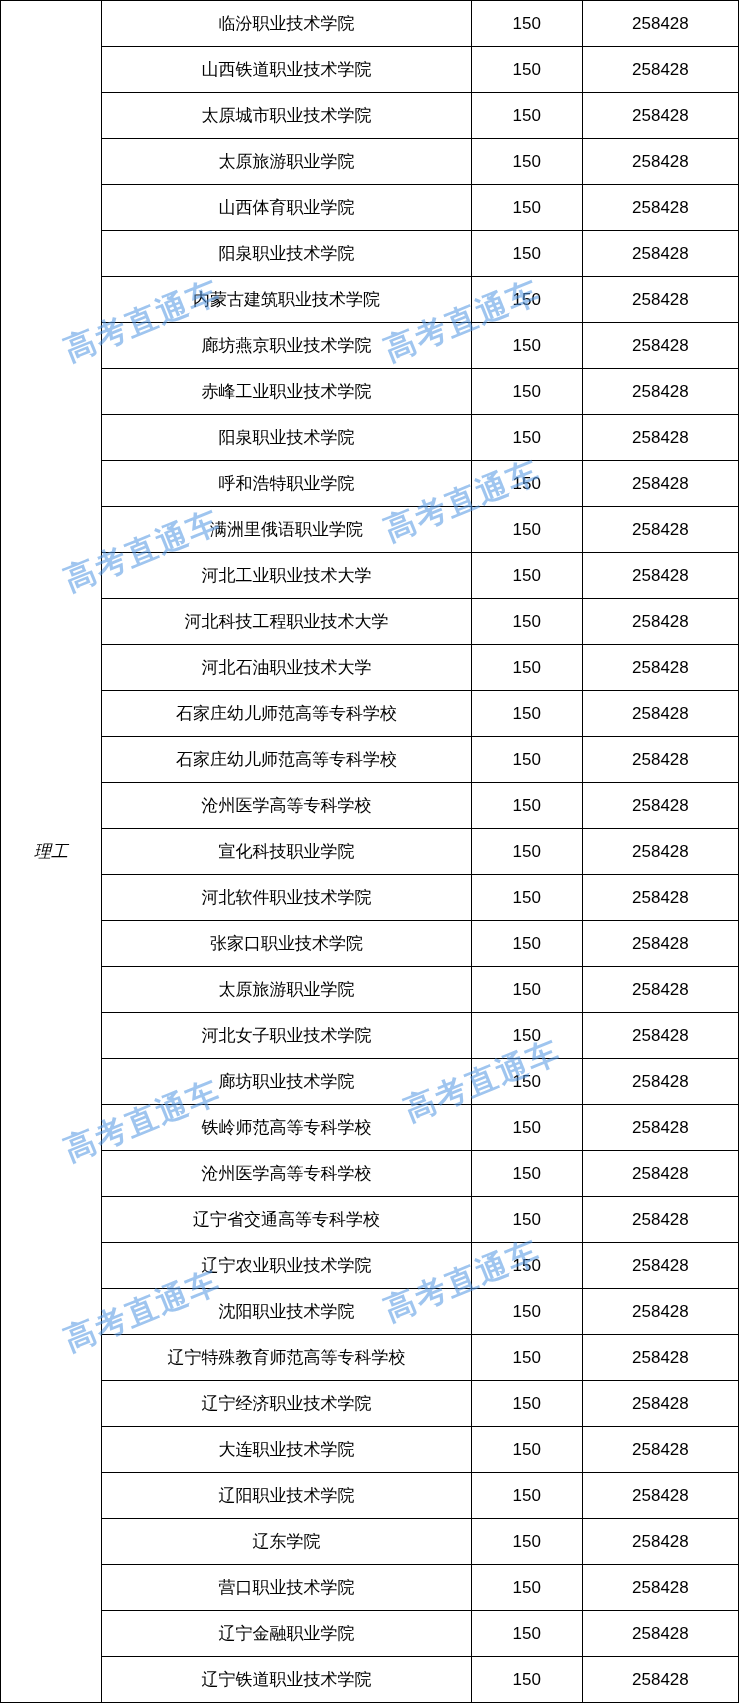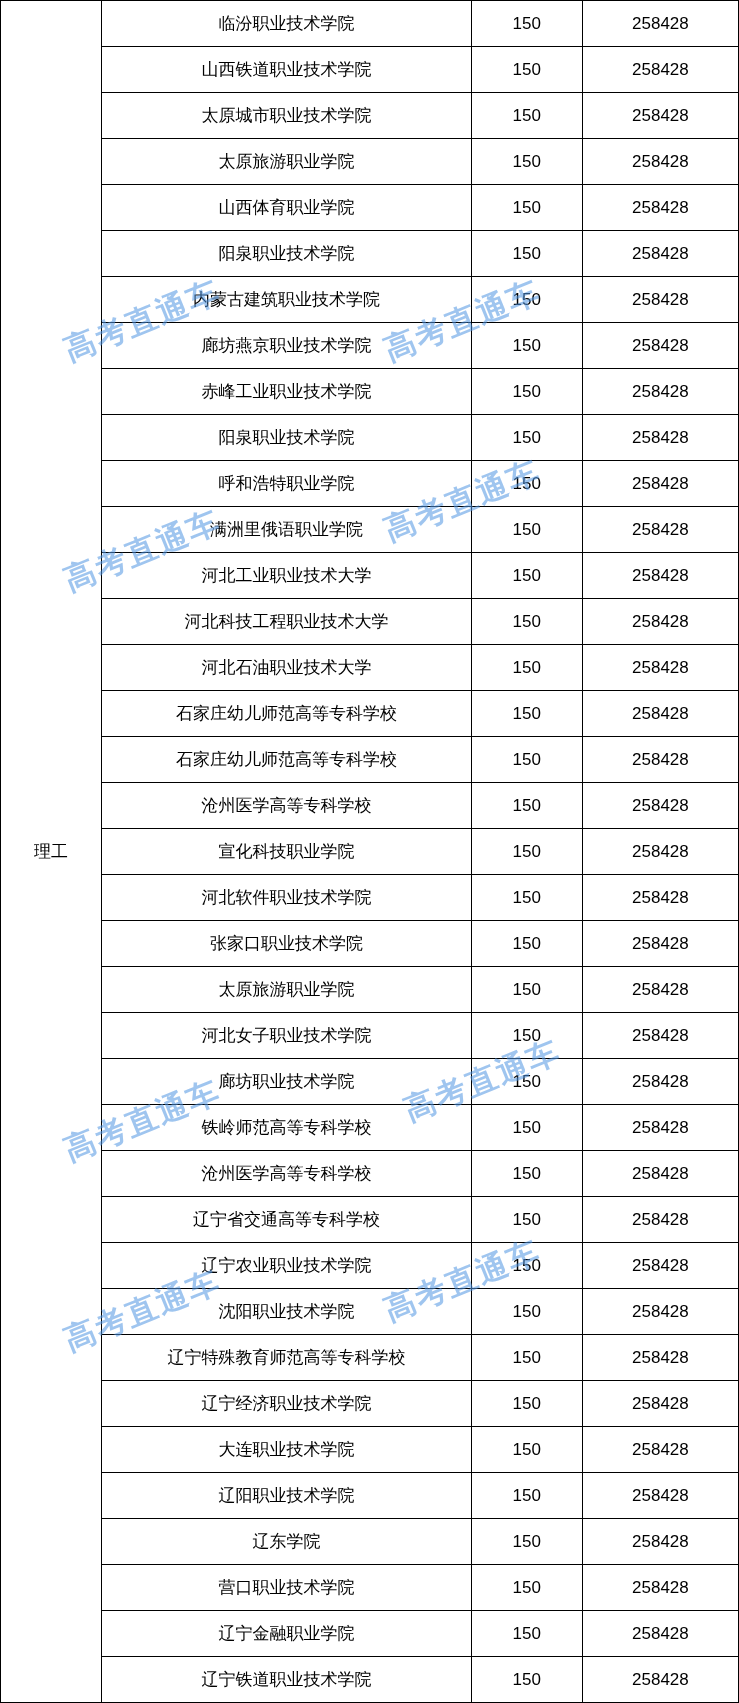--- a/index.html
+++ b/index.html
@@ -34,20 +34,21 @@
     vertical-align: middle;
     height: 45px;
     padding: 0;
     background: transparent;
     white-space: nowrap;
   }
   td.cat-cell {
     width: 100px;
     font-size: 17px;
     border-left: none;
+    font-style: italic;
   }
   td.school-cell {
     width: 368px;
     font-family: Liberation Mono, monospace;
   }
   td.num-cell {
     width: 110px;
   }
   td.code-cell {
     width: 155px;

